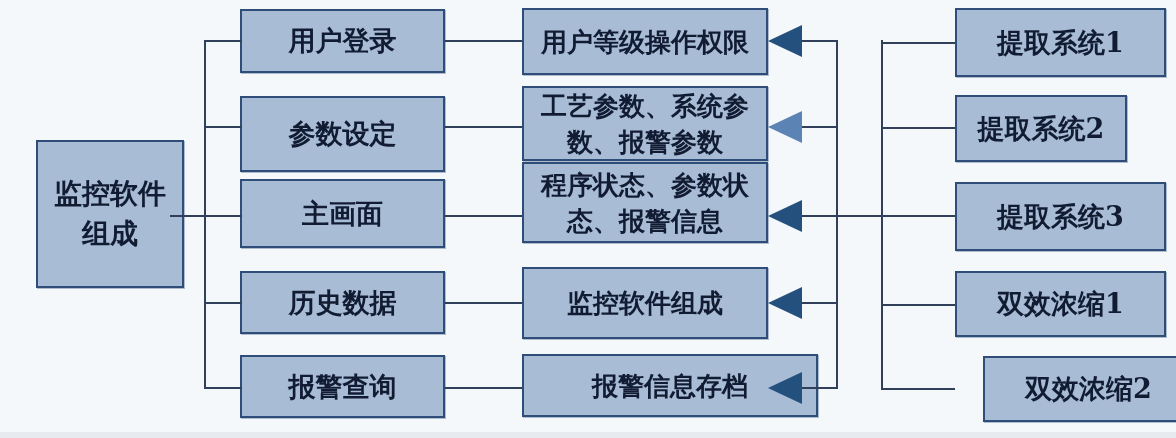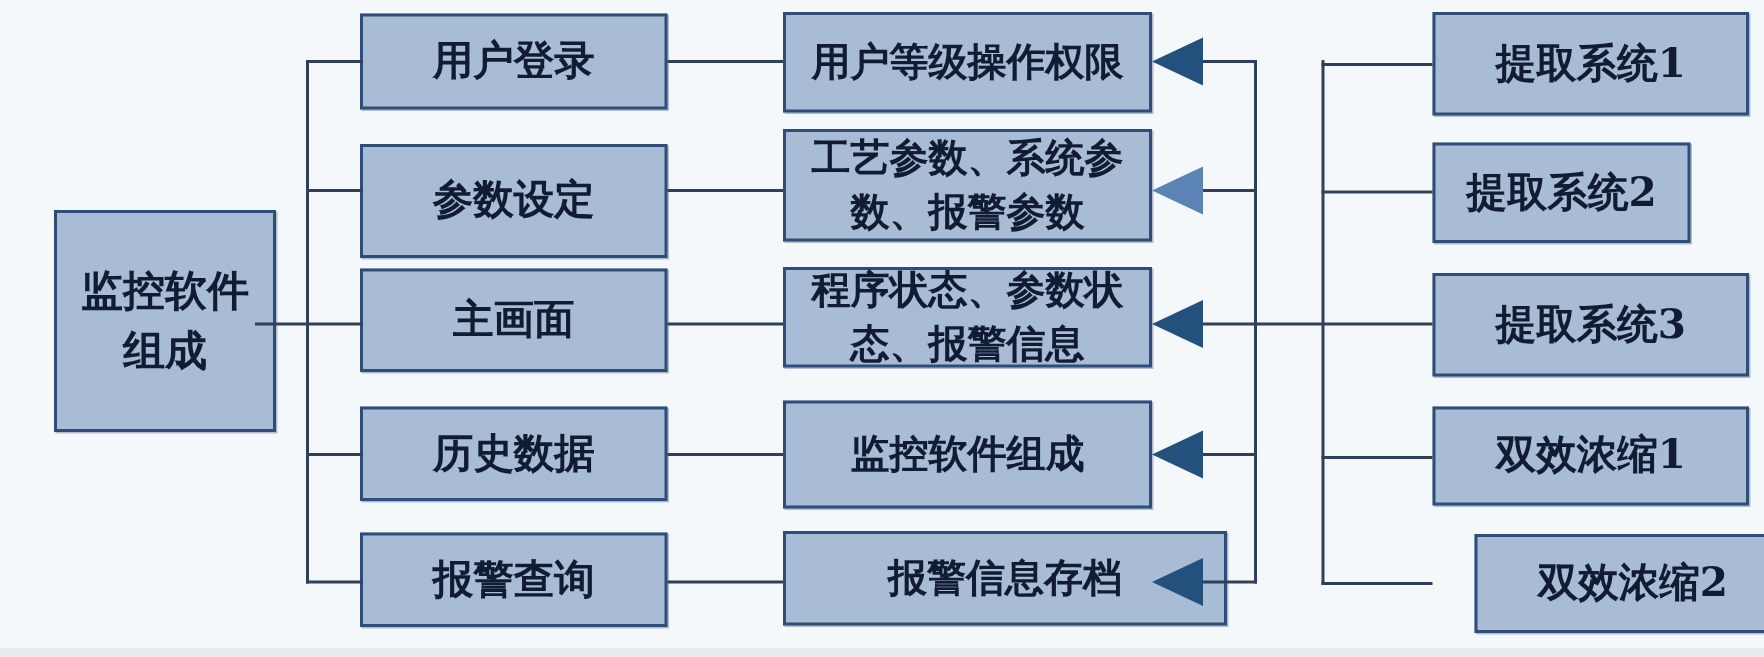--- a/index.html
+++ b/index.html
@@ -76,21 +76,21 @@
   <div class="node col1" style="left:240px;top:355px;width:205px;height:63px">
     <span>报警查询</span>
   </div>
 
   <div class="node col2" style="left:522px;top:8px;width:246px;height:67px">
     <span>用户等级操作权限</span>
   </div>
   <div class="node col2" style="left:522px;top:86px;width:246px;height:75px">
     <span>工艺参数、系统参数、报警参数</span>
   </div>
-  <div class="node col2" style="left:522px;top:178px;width:246px;height:67px">
+  <div class="node col2" style="left:522px;top:162px;width:246px;height:81px">
     <span>程序状态、参数状态、报警信息</span>
   </div>
   <div class="node col2" style="left:522px;top:267px;width:246px;height:72px">
     <span>监控软件组成</span>
   </div>
   <div class="node col2" style="left:522px;top:354px;width:296px;height:63px">
     <span>报警信息存档</span>
   </div>
 
   <div class="node col3" style="left:955px;top:8px;width:211px;height:69px">

